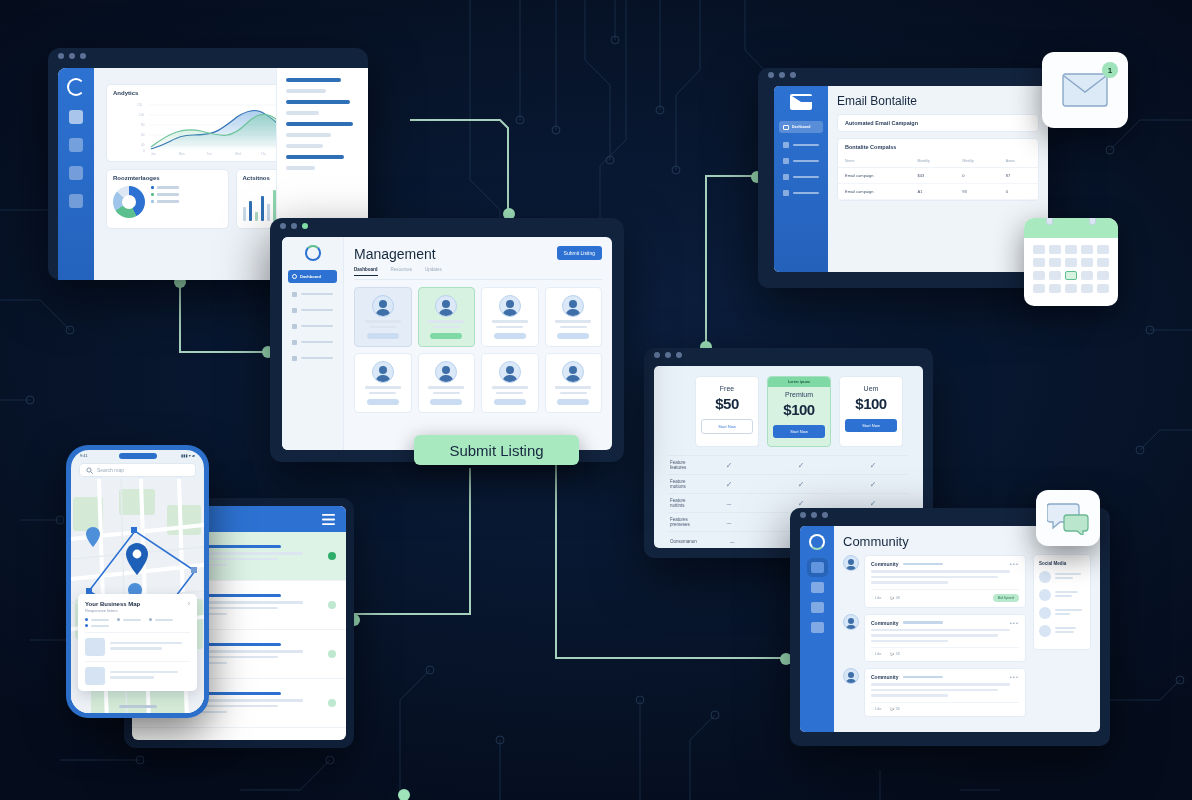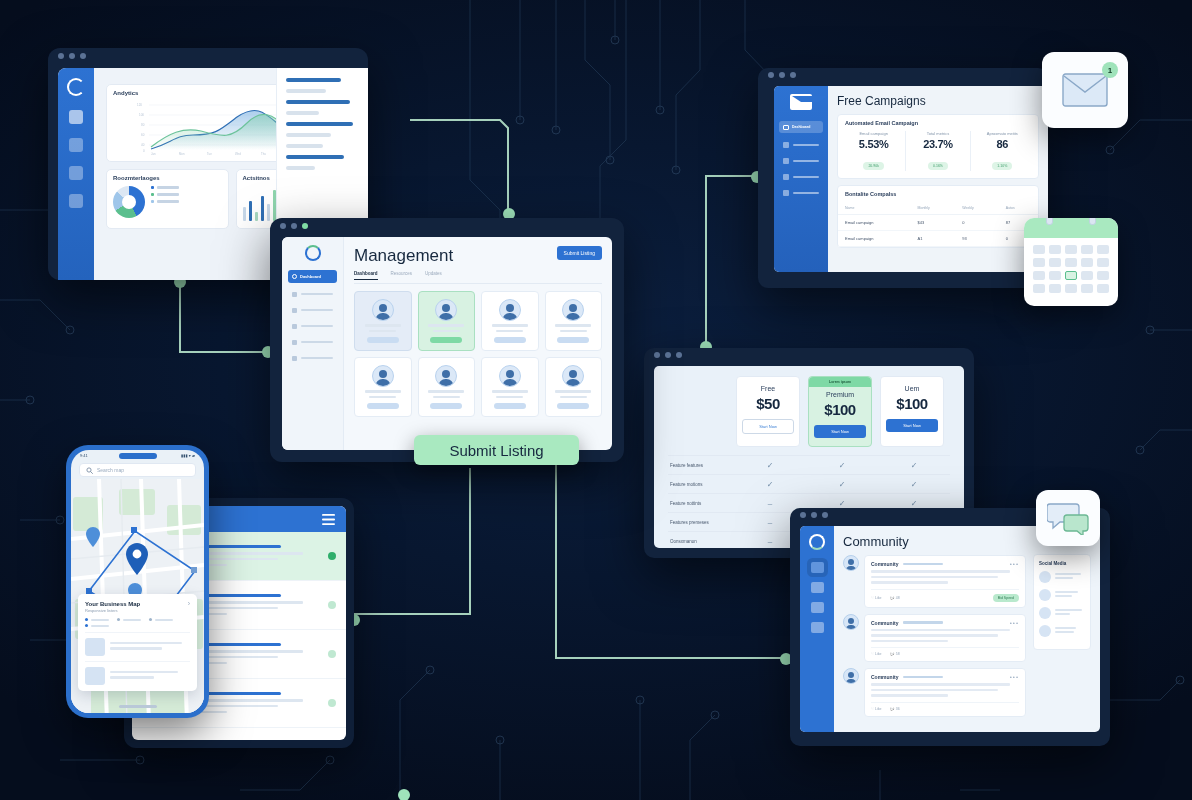--- a/index.html
+++ b/index.html
@@ -86,21 +86,21 @@
   .m-logo { width:16px; height:16px; border-radius:50%; border:2px solid #2d72d2;
     border-top-color:#5bbf8e; margin-bottom:3px; }
   .m-nav-active { width:100%; background:#2d72d2; border-radius:3px; height:13px;
     display:flex; align-items:center; padding:0 4px; gap:3px; }
   .m-nav-active i { width:5px; height:5px; border-radius:50%; border:1px solid #fff; }
   .m-nav-active span { font-size:4px; color:#fff; font-weight:700; filter:blur(.25px); }
   .m-nav { width:100%; height:10px; display:flex; align-items:center; gap:4px; padding:0 4px; }
   .m-nav i { width:5px; height:5px; border-radius:1px; background:#b9c9dc; }
   .m-nav span { flex:1; height:2.5px; background:#ccd9e7; border-radius:1px; }
   .m-main { flex:1; padding:9px 10px; min-width:0; position:relative; }
-  .m-title { font-size:17px; color:#17293f; }
+  .m-title { font-size:14px; color:#17293f; }
   #submit-listing-btn { position:absolute; right:10px; top:9px; background:#2d72d2; color:#fff;
     font-size:5px; padding:4px 7px; border-radius:3px; border:none; filter:blur(.2px);
     font-family:"Liberation Sans",sans-serif; }
   .m-tabs { display:flex; gap:13px; margin-top:5px; border-bottom:1px solid #e2eaf3; padding-bottom:3px; }
   .m-tab { font-size:4.5px; color:#9cabbe; filter:blur(.25px); }
   .m-tab.active { color:#17293f; font-weight:700; border-bottom:1.5px solid #17293f; padding-bottom:3px; }
   .m-grid { display:grid; grid-template-columns:repeat(4,1fr); gap:6px; margin-top:7px; }
   .m-card { background:#fff; border:1px solid #e4ecf5; border-radius:4px; padding:7px 5px;
     display:flex; flex-direction:column; align-items:center; gap:3px; }
   .m-card.sel-blue { background:#e4ecf7; border-color:#cfddee; }
@@ -149,21 +149,21 @@
   .stat .sv { font-size:11px; font-weight:700; color:#16283f; margin:2px 0 3px; letter-spacing:-.3px; }
   .stat .sb { display:inline-block; font-size:3.5px; color:#3f9e6b; background:#ddf4e6;
     border-radius:5px; padding:2px 5px; filter:blur(.3px); }
   .e-tbl { width:100%; border-collapse:collapse; }
   .e-tbl th { font-size:3.5px; color:#94a5b9; text-align:left; padding:4px 7px; font-weight:400;
     filter:blur(.3px); border-bottom:1px solid #eef3f8; }
   .e-tbl td { font-size:4px; color:#44546b; padding:5px 7px; border-bottom:1px solid #f2f6fa;
     filter:blur(.3px); }
 
   
-  #pricing-win { left:644px; top:348px; width:330px; height:210px; background:#12233d;
+  #pricing-win { left:644px; top:348px; width:289px; height:210px; background:#12233d;
     border:1px solid #2d4straight; border-radius:10px; z-index:16; }
   #pricing-win .topbar { height:14px; display:flex; align-items:center; padding-left:10px; gap:5px; }
   #pricing-body { position:absolute; left:10px; top:18px; right:10px; bottom:10px;
     background:#e9f1f9; border-radius:5px; overflow:hidden; padding:10px 14px; }
   .tiers { display:flex; gap:8px; justify-content:flex-end; padding-right:6px; }
   .tier { width:64px; background:#fff; border:1px solid #e2eaf4; border-radius:4px;
     padding:8px 5px; text-align:center; }
   .tier.feat { background:#d8f2e2; border-color:#a9e0c1; position:relative; padding-top:14px; }
   .tier-ribbon { position:absolute; left:0; right:0; top:0; height:10px; background:#7ed9a5;
     border-radius:4px 4px 0 0; font-size:3.5px; color:#1f5e3f; display:flex; align-items:center;
@@ -624,40 +624,23 @@
         <div class="e-nav">
             <i></i>
             <span></span>
           </div>
         <div class="e-nav">
             <i></i>
             <span></span>
           </div>
       </div>
       <div class="e-main">
-        <div class="e-title">Free Campaigns</div>
+        <div class="e-title">Email Bontalite</div>
         <div class="e-card">
           <div class="e-card-h">Automated Email Campaign</div>
-          <div class="stats">
-            <div class="stat">
-              <div class="sl">Email campaign</div>
-              <div class="sv">5.53%</div>
-              <div class="sb">20.90k</div>
-            </div>
-            <div class="stat">
-              <div class="sl">Total metrics</div>
-              <div class="sv">23.7%</div>
-              <div class="sb">0.16%</div>
-            </div>
-            <div class="stat">
-              <div class="sl">Aproxmato metits</div>
-              <div class="sv">86</div>
-              <div class="sb">1.10%</div>
-            </div>
-          </div>
         </div>
         <div class="e-card">
           <div class="e-card-h">Bontalite Compalss</div>
           <table class="e-tbl">
             <thead>
                 <tr>
               <th>Name</th>
               <th>Monthly</th>
               <th>Weekly</th>
               <th>Autos</th>

